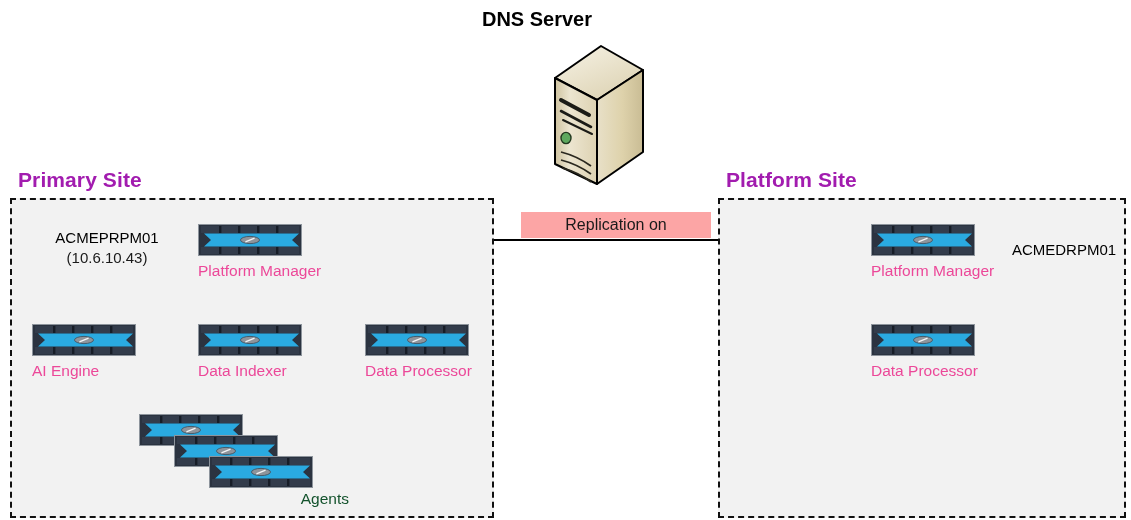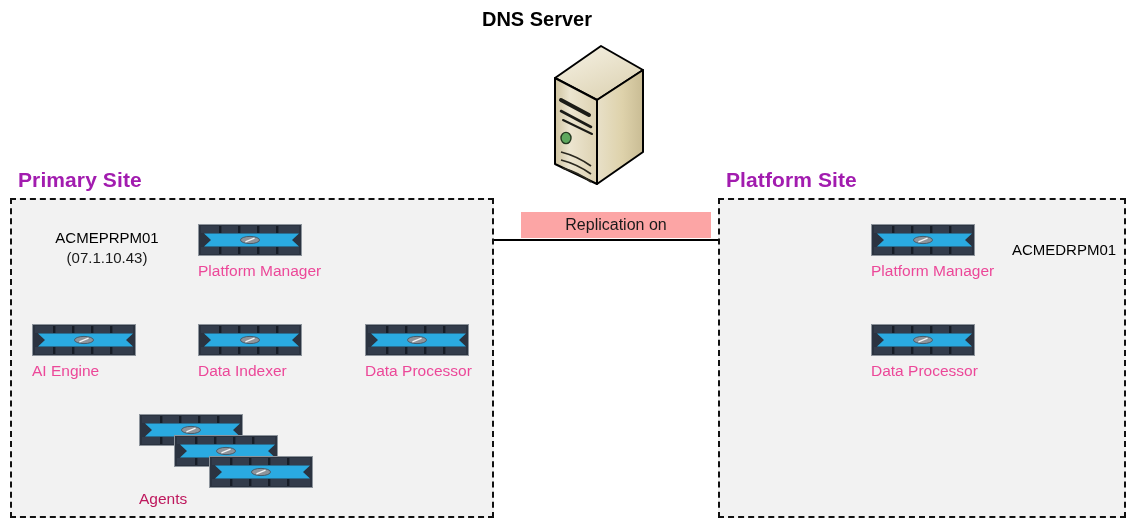--- a/index.html
+++ b/index.html
@@ -69,23 +69,23 @@
     top: 414px;
     width: 210px;
   }
   .stack { position: relative; width: 210px; height: 74px; }
   .stack .dev { position: absolute; }
   .stack .dev.l1 { left: 0px;  top: 0px;  }
   .stack .dev.l2 { left: 35px; top: 21px; }
   .stack .dev.l3 { left: 70px; top: 42px; }
   #agents-node .caption {
     margin-top: 2px;
-    text-align: left;
+    text-align: right;
     font-size: 15.5px;
-    color: #be185d;
+    color: #14532d;
   }
 
   
   .host-label {
     position: absolute;
     text-align: center;
     white-space: nowrap;
     line-height: 1.32;
   }
   .host-label .name {
@@ -197,21 +197,21 @@
 
   <div id="replication-label">
     <div>Replication on</div>
   </div>
 
   <div id="primary-title" class="site-title">Primary Site</div>
   <div id="primary-box" class="site-box"></div>
 
   <div id="primary-host" class="host-label">
     <div class="name">ACMEPRPM01</div>
-    <div class="ip">(07.1.10.43)</div>
+    <div class="ip">(10.6.10.43)</div>
   </div>
 
   <div class="node" style="left:198px; top:224px;">
     <div class="dev">
       <svg viewBox="0 0 104 32" xmlns="http://www.w3.org/2000/svg">
         <rect x="0.5" y="0.5" width="103" height="31" fill="#2b3340" stroke="#8d949c" stroke-width="1"></rect>
         <rect x="3" y="2" width="98" height="7" fill="#333c4b"></rect>
         <g fill="#171d27">
           <rect x="21" y="2" width="2.4" height="7"></rect>
             <rect x="40" y="2" width="2.4" height="7"></rect>

